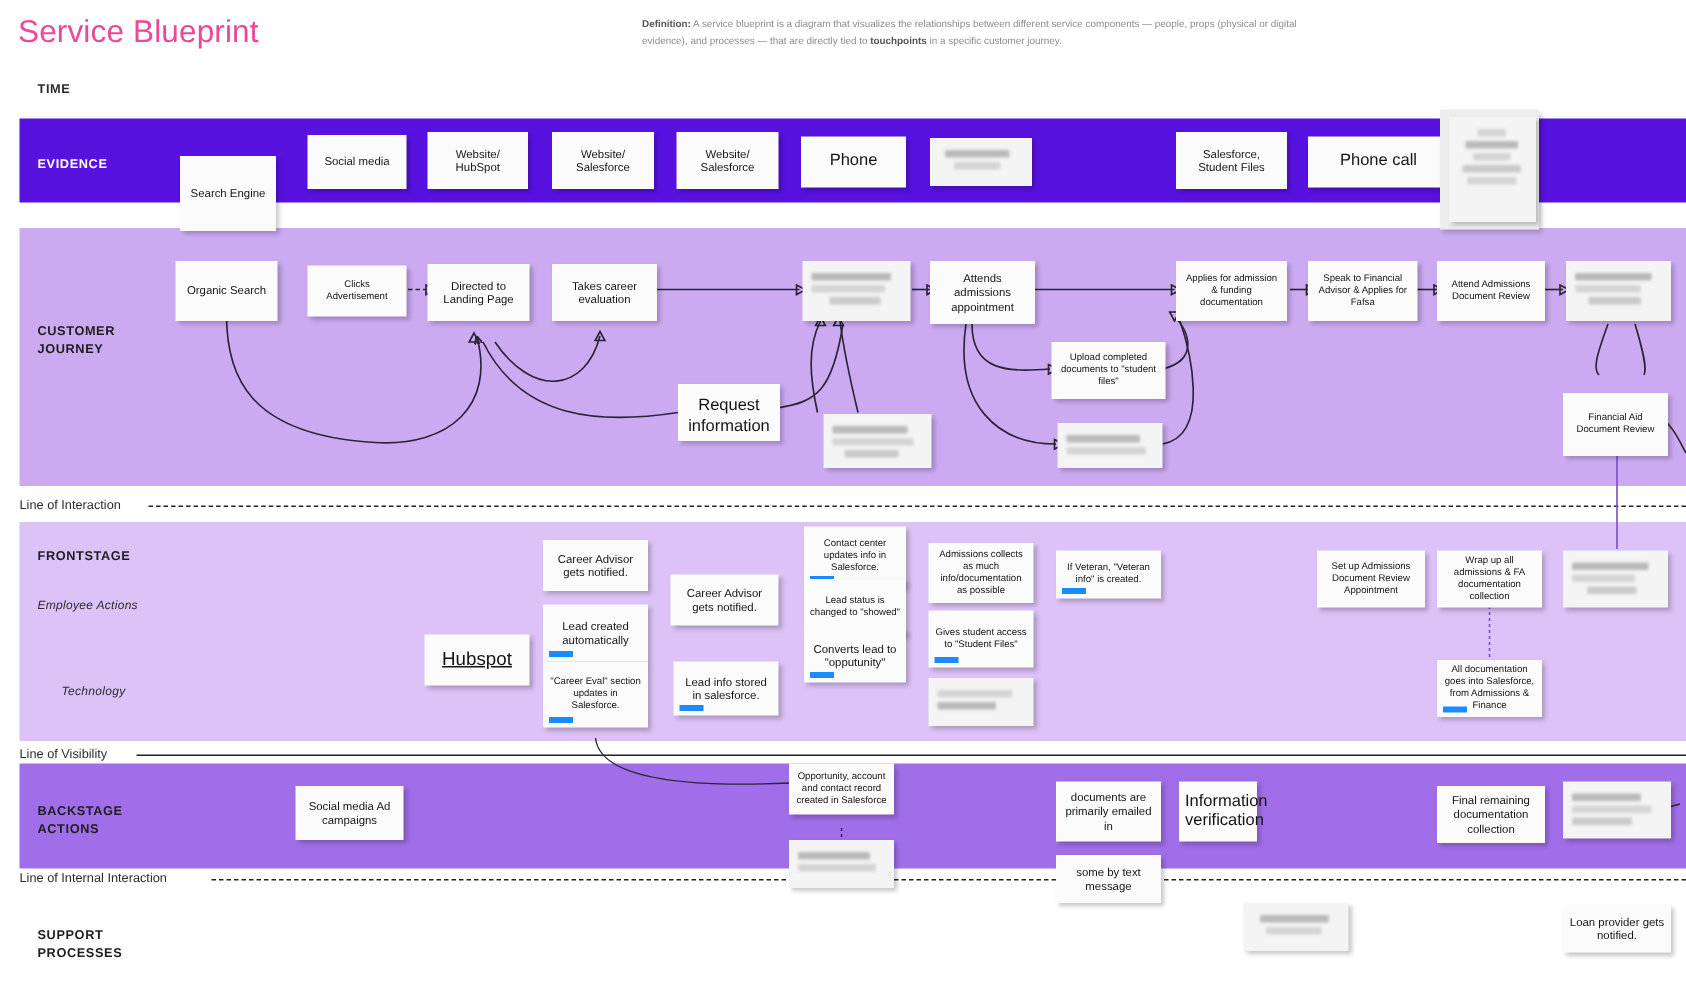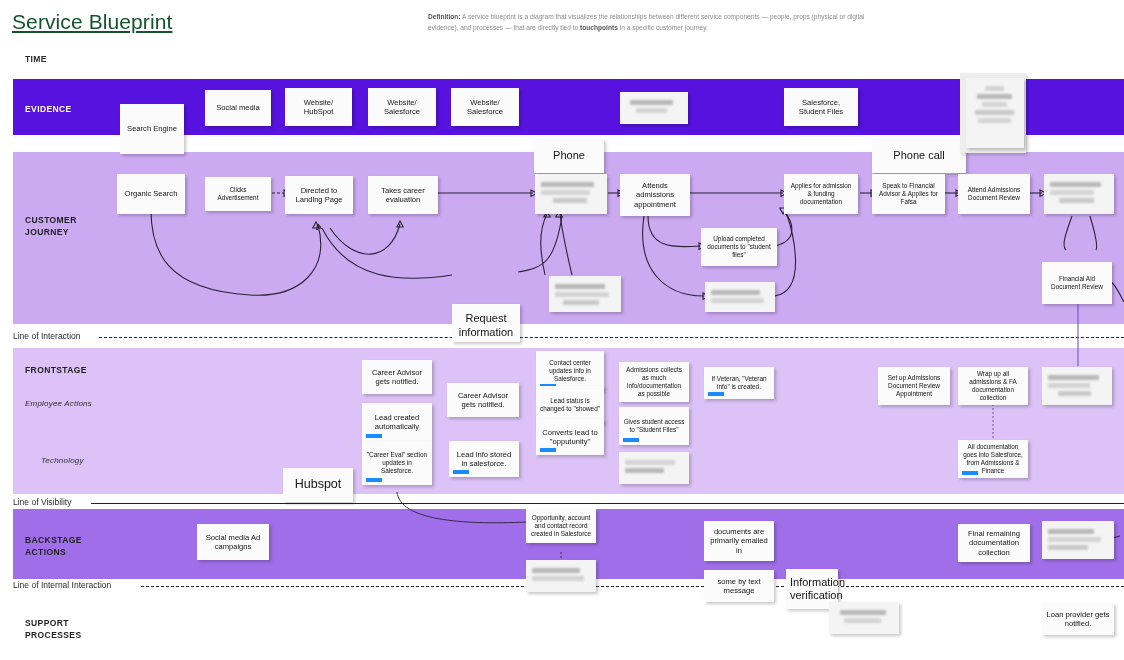--- a/index.html
+++ b/index.html
@@ -9,23 +9,22 @@
     font-family:"Liberation Sans", sans-serif;
     color:#1a1a1a;
     overflow:hidden;
     position:relative;
   }
   #canvas{position:relative;width:1124px;height:660px;}
 
   
   .page-title{
     position:absolute;left:12px;top:10px;
-    font-size:21px;font-weight:400;color:#14532d;
+    font-size:21px;font-weight:400;color:#ec4899;
     letter-spacing:.1px;
-    text-decoration:underline;
   }
   .definition{
     position:absolute;left:428px;top:11px;width:452px;
     font-size:6.6px;line-height:11px;color:#8b8b93;
   }
   .definition b{color:#55555e;font-weight:700;}
 
   .time-label{
     position:absolute;left:25px;top:54px;
     font-size:8.5px;font-weight:700;letter-spacing:.4px;color:#2b2b2b;
@@ -66,21 +65,21 @@
     display:flex;align-items:center;justify-content:center;
     text-align:center;
     box-sizing:border-box;
     padding:3px 4px;
     color:#141414;
     line-height:1.22;
     font-size:9px;
   }
   .note.sm{font-size:6.4px;line-height:1.25;}
   .note.md{font-size:7.6px;line-height:1.25;}
-  .note.lg{font-size:11px;margin-top:48px;}
+  .note.lg{font-size:11px;}
   .note.xl{font-size:12.5px;}
   .note .inner{width:100%;}
 
   
   .tag{
     position:absolute;left:4px;bottom:3px;
     width:16px;height:4px;background:#1a8cff;
   }
 
   
@@ -347,21 +346,21 @@
 
   <div class="note md" style="left:447px;top:383px;width:72px;height:34px;">
       <div class="inner">Career Advisor gets notified.</div>
     </div>
 
   <div class="note md" style="left:449px;top:441px;width:70px;height:36px;">
     <div class="inner">Lead info stored in salesforce.</div>
     <span class="tag"></span>
   </div>
 
-  <div class="note xl" style="left:283px;top:468px;width:70px;height:34px;">
+  <div class="note xl" style="left:283px;top:423px;width:70px;height:34px;text-decoration:underline;">
       <div class="inner">Hubspot</div>
     </div>
 
   <div class="note sm" style="left:536px;top:351px;width:68px;height:40px;">
     <div class="inner">Contact center updates info in Salesforce.</div>
     <span class="tag"></span>
   </div>
   <div class="note sm" style="left:536px;top:386px;width:68px;height:38px;">
       <div class="inner">Lead status is changed to "showed"</div>
     </div>

